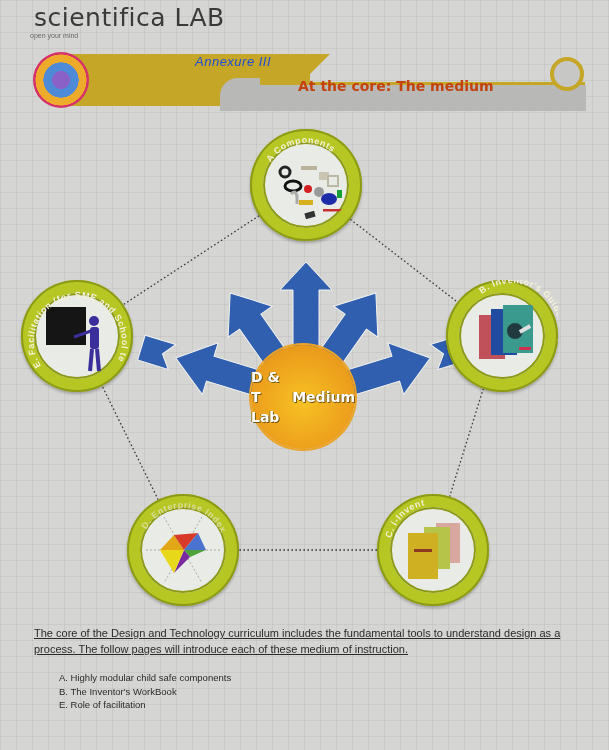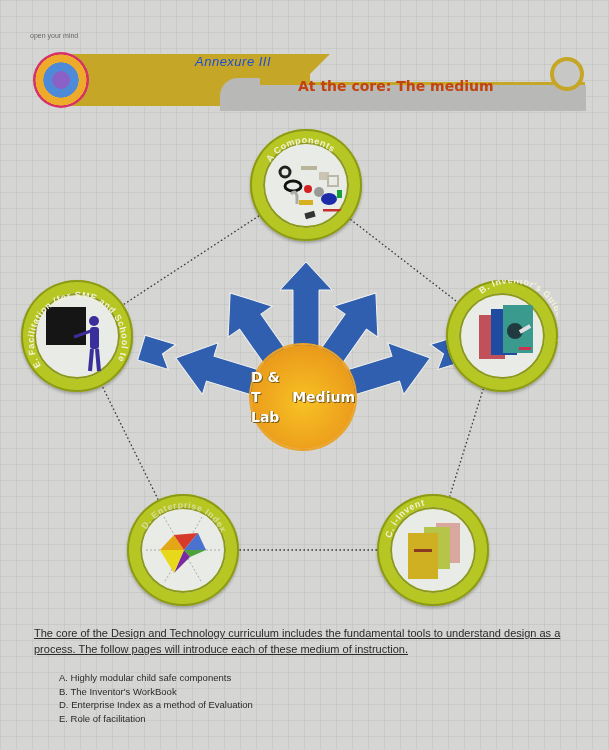--- a/index.html
+++ b/index.html
@@ -45,20 +45,21 @@
   .core span { font-family: "DejaVu Sans", sans-serif; color: #fff; font-weight: bold; font-size: 14px; line-height: 20px;
     text-shadow: 1px 1px 0 #7a5a10, -1px 0 0 #9a7a20; }
 
   .body-text { position: absolute; left: 34px; top: 625px; width: 570px; font-size: 11px; color: #2a2a2a; line-height: 16px; text-decoration: underline; }
   .list { position: absolute; left: 53px; top: 665px; margin: 6px; padding: 0; list-style: none; font-size: 9.5px; color: #2a2a2a; line-height: 13.6px; }
 </style>
 </head>
 <body>
 
 <div class="logo">
+  <span class="logo-sci">scientifica LAB</span>
   <span class="logo-tag">open your mind</span>
 </div>
 
 <div class="banner">
   <div class="gold-bar"></div>
   <div class="gold-bar-tail"></div>
   <div class="badge"></div>
   <div class="annex">Annexure III</div>
   <div class="gray-panel-left"></div>
   <div class="gray-panel"></div>
@@ -210,15 +211,14 @@
 
 <div class="core">
   <span>D &amp; T Lab</span>
   <span>Medium</span>
 </div>
 
 <div class="body-text">The core of the Design and Technology curriculum includes the fundamental tools to understand design as a process. The follow pages will introduce each of these medium of instruction.</div>
 <ul class="list">
   <li>A. Highly modular child safe components</li>
   <li>B. The Inventor's WorkBook</li>
-  <li>D. Enterprise Index as a method of Evaluation</li>
   <li>E. Role of facilitation</li>
 </ul>
 
 </body></html>

